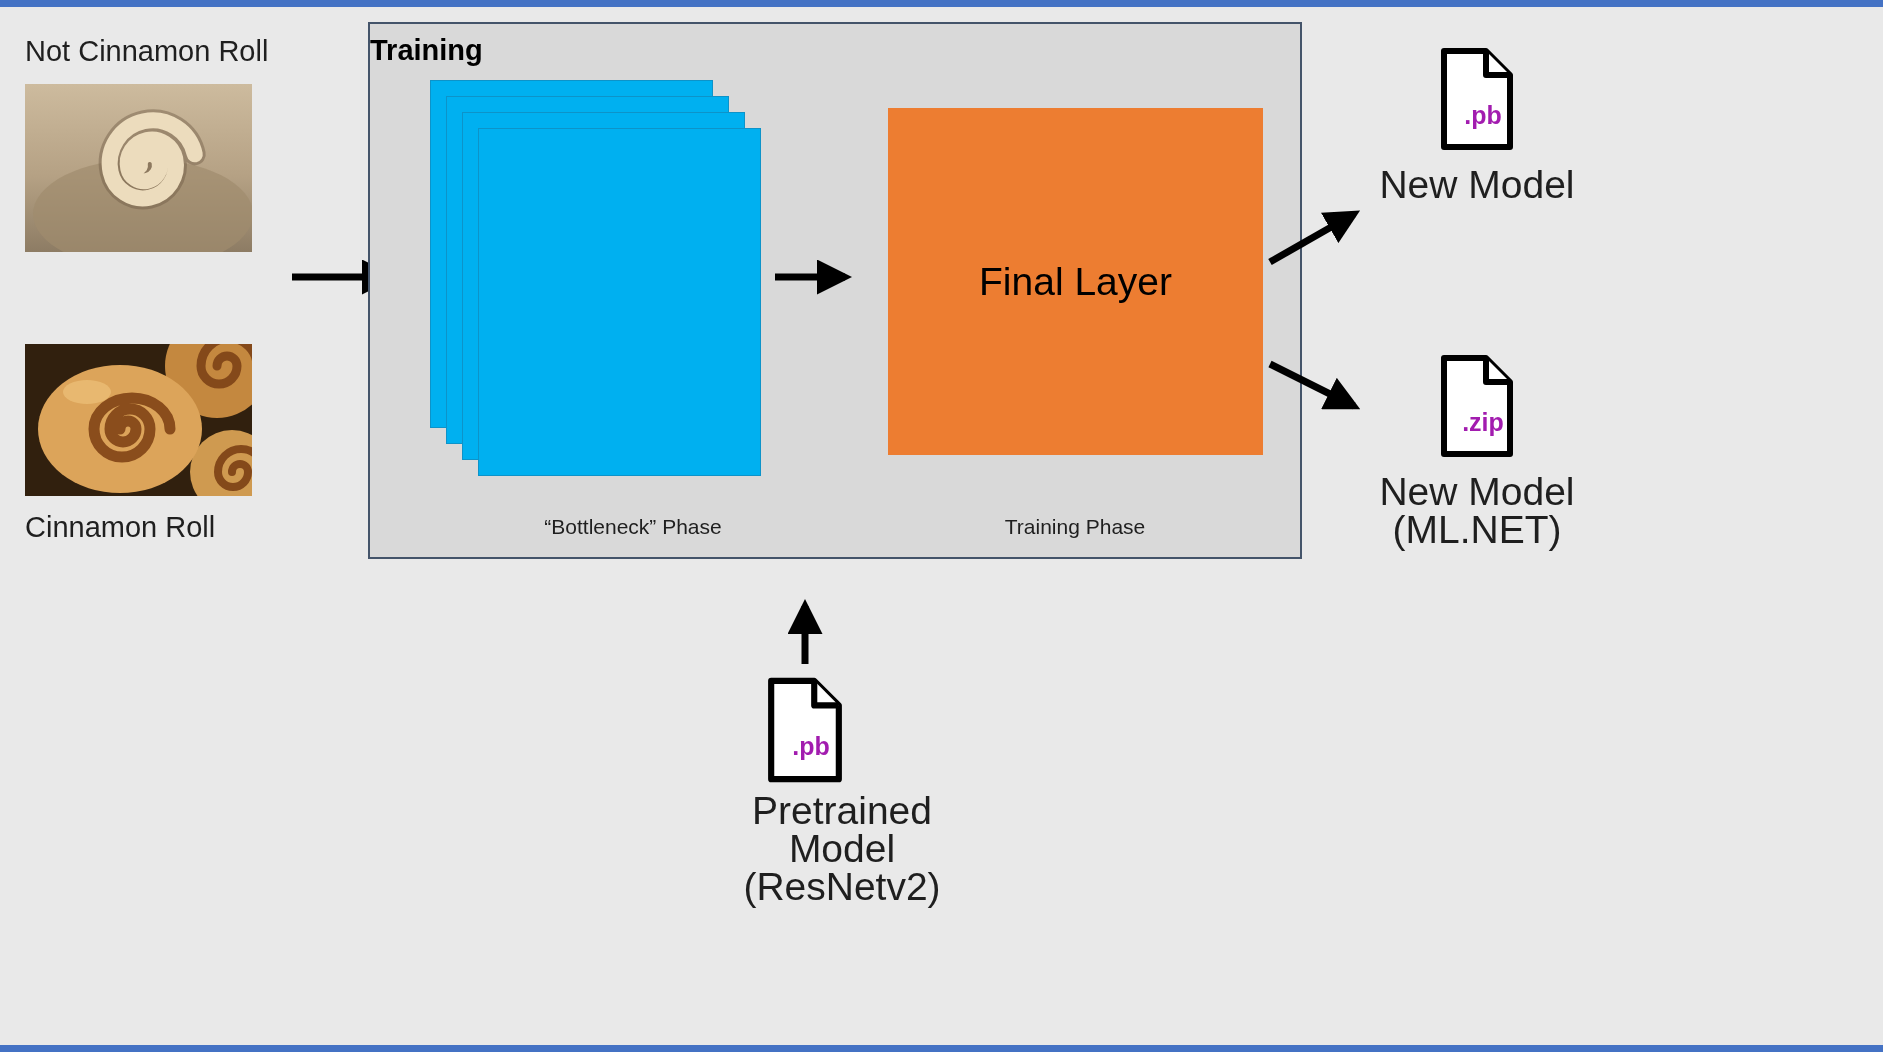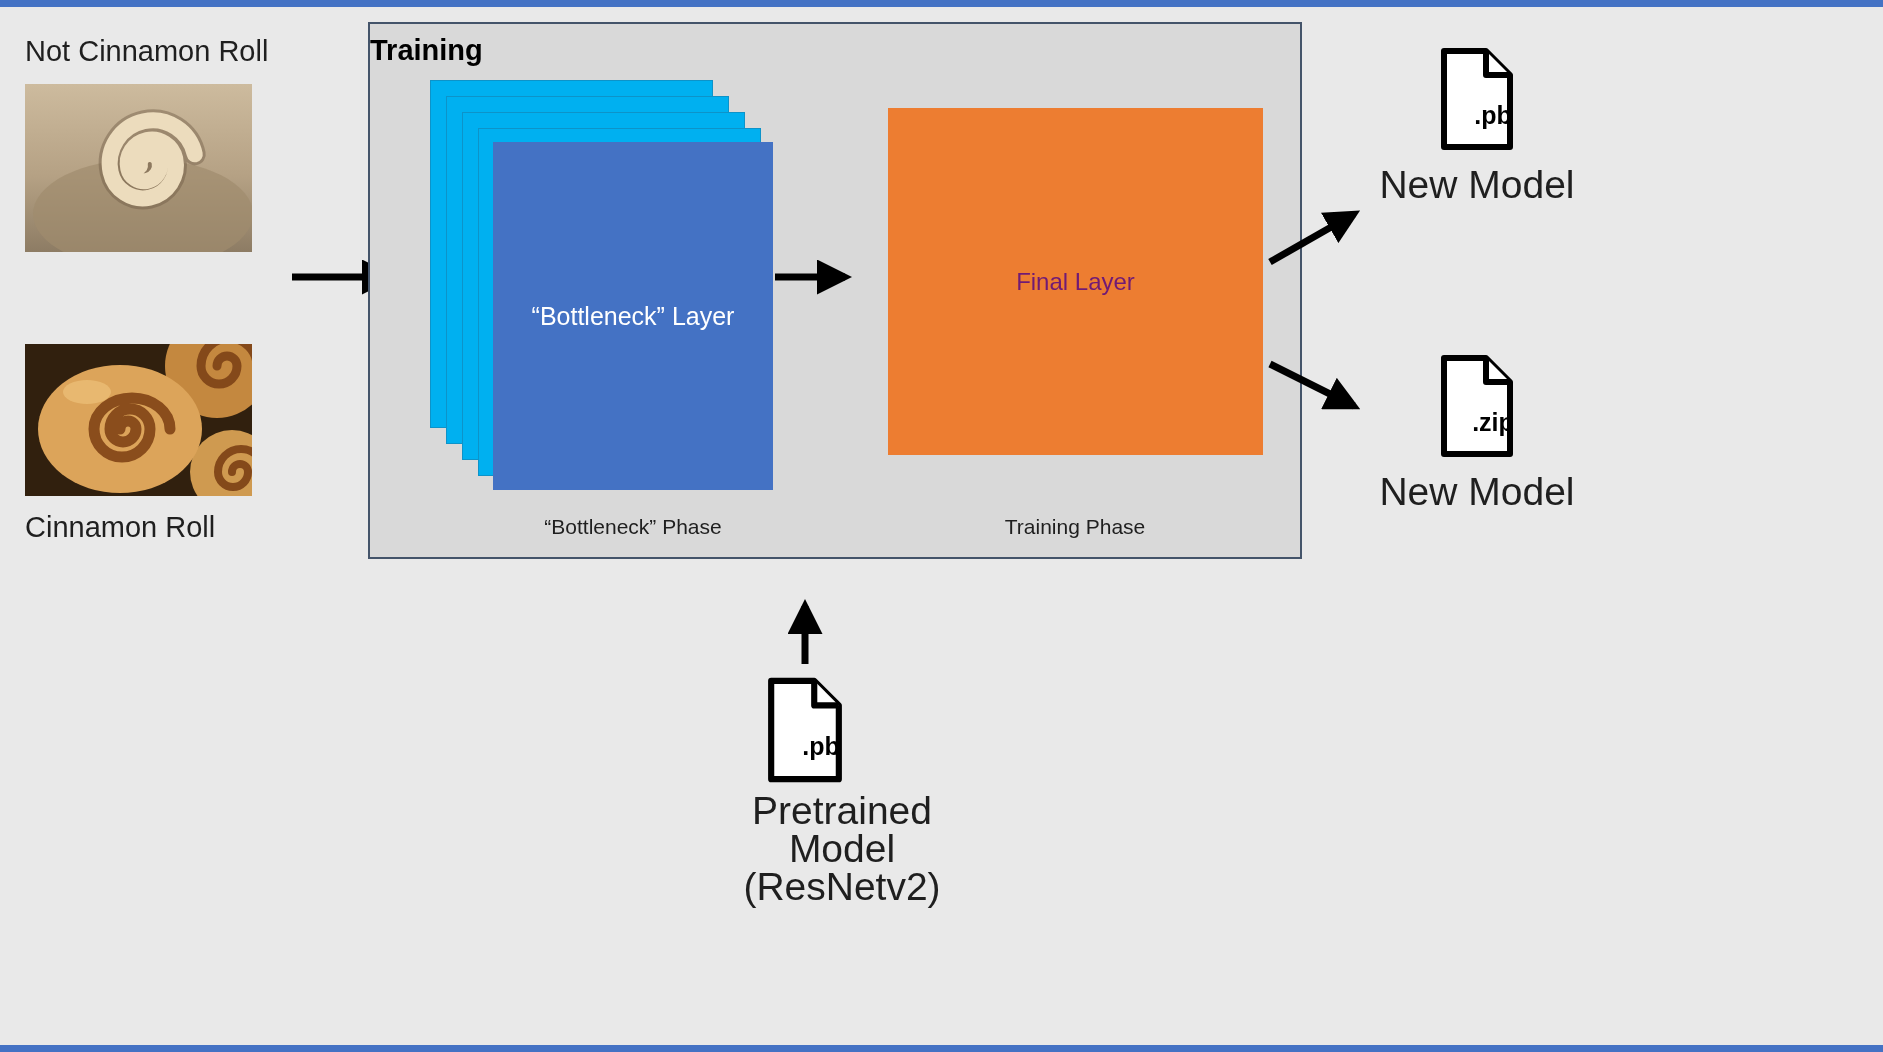--- a/index.html
+++ b/index.html
@@ -62,34 +62,34 @@
     background:var(--bottleneck-front);
     display:flex;align-items:center;justify-content:center;
   }
   .front-layer .box-text{color:#fff;font-size:25px;}
 
   .final-box{
     position:absolute;left:888px;top:108px;width:375px;height:347px;
     background:var(--final-layer);
     display:flex;align-items:center;justify-content:center;
   }
-  .final-box .box-text{color:#701a75;font-size:24px;}
+  .final-box .box-text{color:#000000;font-size:39px;}
 
   .phase-label{
     position:absolute;top:515px;width:300px;
     text-align:center;font-size:21px;color:var(--text);
   }
   .phase-label.bottleneck{left:483px;}
   .phase-label.training{left:925px;}
 
   .file-icon{position:absolute;}
   .file-icon svg{display:block;width:100%;height:100%;}
   .file-ext{
-    position:absolute;left:16px;top:52%;width:100%;
-    text-align:center;font-size:25px;font-weight:600;color:#000000;
+    position:absolute;left:6px;top:52%;width:100%;
+    text-align:center;font-size:25px;font-weight:600;color:#a21caf;
   }
   .file-label{
     position:absolute;width:240px;text-align:center;
     font-size:39px;line-height:38px;color:var(--text);
   }
 </style>
 </head>
 <body>
 
 <div id="canvas">
@@ -142,23 +142,20 @@
   </svg>
 
   <div class="training-box">
     <div class="training-title">Training</div>
   </div>
 
   <div class="stack-layer l1"></div>
   <div class="stack-layer l2"></div>
   <div class="stack-layer l3"></div>
   <div class="stack-layer l4"></div>
-  <div class="front-layer">
-    <span class="box-text">“Bottleneck” Layer</span>
-  </div>
 
   <div class="phase-label bottleneck">“Bottleneck” Phase</div>
 
   <svg class="arrow" style="left:773px;top:255px;" width="120" height="44">
     <defs>
       <marker id="ah2" markerWidth="5" markerHeight="5" refX="4" refY="2.5" orient="auto">
         <path class="head" d="M0,0 L5,2.5 L0,5 Z"></path>
       </marker>
     </defs>
     <line x1="2" y1="22" x2="72" y2="22" marker-end="url(#ah2)"></line>
@@ -201,20 +198,21 @@
 
   <div class="file-icon" style="left:1437px;top:353px;width:80px;height:106px;">
     <svg viewBox="0 0 80 104">
       <path d="M7,4 H49 L73,28 V100 H7 Z" fill="#ffffff" stroke="#000" stroke-width="6" stroke-linejoin="round"></path>
       <path d="M49,4 V28 H73" fill="#ffffff" stroke="#000" stroke-width="6" stroke-linejoin="round"></path>
     </svg>
     <div class="file-ext">.zip</div>
   </div>
   <div class="file-label" style="left:1357px;top:473px;">
     <div>New Model</div>
+    <div>(ML.NET)</div>
   </div>
 
   <svg class="arrow" style="left:783px;top:558px;" width="44" height="112">
     <defs>
       <marker id="ah5" markerWidth="5" markerHeight="5" refX="4" refY="2.5" orient="auto">
         <path class="head" d="M0,0 L5,2.5 L0,5 Z"></path>
       </marker>
     </defs>
     <line x1="22" y1="106" x2="22" y2="48" marker-end="url(#ah5)"></line>
   </svg>

